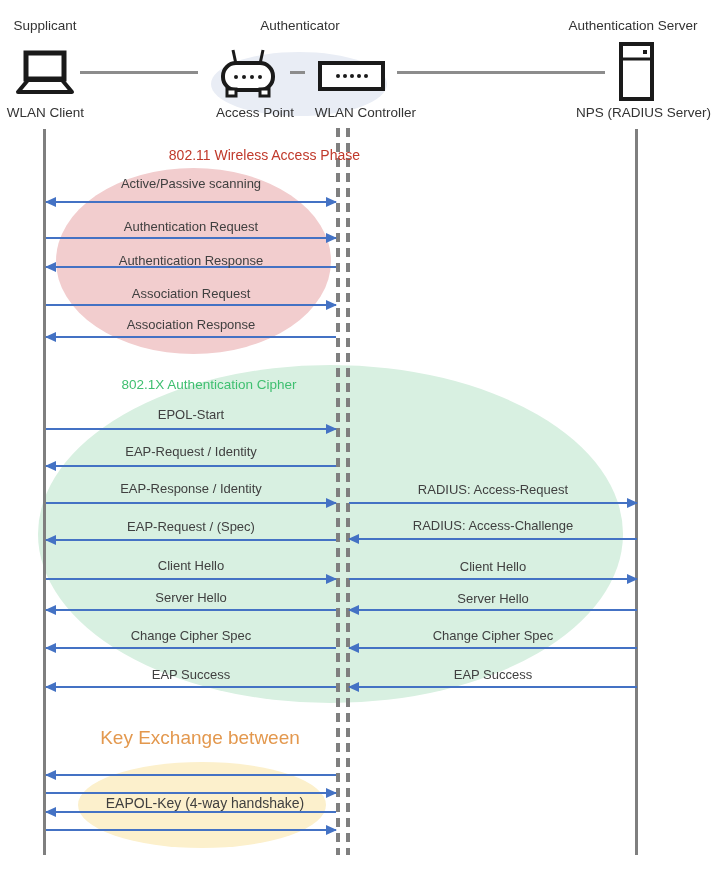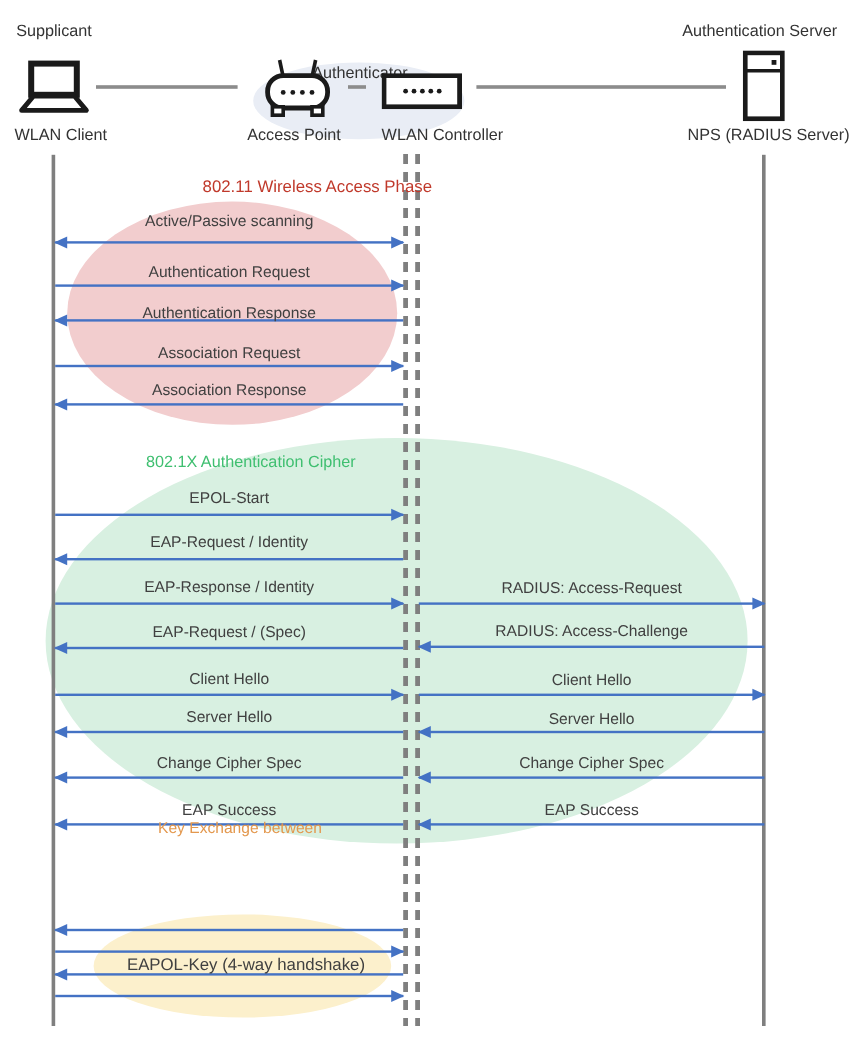--- a/index.html
+++ b/index.html
@@ -2,59 +2,59 @@
 <html><head>
 <meta charset="utf-8">
 <style>
   html,body{margin:0;padding:0;}
   body{
     width:713px;height:875px;position:relative;background:#ffffff;
     font-family:"Liberation Sans", sans-serif;color:#404040;overflow:hidden;
   }
   
   .role-label{position:absolute;top:18px;font-size:13.5px;color:#333;text-align:center;}
-  .dev-label{position:absolute;top:105px;font-size:13.5px;color:#333;text-align:left;padding-left:12px;}
+  .dev-label{position:absolute;top:105px;font-size:13.5px;color:#333;text-align:right;}
   .header-ellipse{position:absolute;left:211px;top:52px;width:176px;height:64px;
     background:#E9EDF5;border-radius:50%;z-index:0;}
   .connector{position:absolute;top:71px;height:3px;background:#8C8C8C;z-index:1;}
   .icon{position:absolute;z-index:2;}
   
   .lifeline{position:absolute;top:129px;height:726px;width:3px;background:#7F7F7F;z-index:1;}
   .dashline{position:absolute;top:128px;height:727px;width:4px;z-index:1;
     background:repeating-linear-gradient(to bottom,#7F7F7F 0 9px,transparent 9px 15px);}
   
   .phase-ellipse{position:absolute;border-radius:50%;z-index:0;}
   .p1e{left:56px;top:168px;width:275px;height:186px;background:#F2CDCE;}
   .p2e{left:38px;top:365px;width:585px;height:338px;background:#D8F0E1;}
   .p3e{left:78px;top:762px;width:248px;height:86px;background:#FCF0CC;}
   
   .ptitle{position:absolute;text-align:center;z-index:3;}
   .pt1{left:60px;top:147px;width:300px;font-size:14px;color:#C0392B;text-align:right;}
   .pt2{left:59px;top:377px;width:300px;font-size:13.5px;color:#3FBF70;}
-  .pt3{left:70px;top:680px;width:260px;font-size:13px;color:#E3984E;line-height:19px;}
+  .pt3{left:70px;top:728px;width:260px;font-size:19px;color:#E3984E;line-height:19px;}
   
   .arrow{position:absolute;height:2px;background:#4472C4;z-index:2;}
   .lane-l{left:46px;width:290px;}
   .lane-r{left:349px;width:288px;}
   .arrow.dl::before{content:"";position:absolute;left:-1px;top:-4px;width:0;height:0;
     border-top:5px solid transparent;border-bottom:5px solid transparent;border-right:11px solid #4472C4;}
   .arrow.dr::after{content:"";position:absolute;right:-1px;top:-4px;width:0;height:0;
     border-top:5px solid transparent;border-bottom:5px solid transparent;border-left:11px solid #4472C4;}
   .mlabel{position:absolute;text-align:center;font-size:13px;color:#404040;z-index:3;white-space:nowrap;}
   .keylabel{position:absolute;left:60px;top:795px;width:290px;text-align:center;
     font-size:14px;color:#404040;z-index:3;}
   svg{display:block;}
 </style>
 </head>
 <body>
 
 <div class="header-ellipse"></div>
 
 <div class="role-label" style="left:0;width:90px;">Supplicant</div>
-<div class="role-label" style="left:250px;width:100px;margin-top:35px;">Authenticator</div>
+<div class="role-label" style="left:250px;width:100px;">Authenticator</div>
 <div class="role-label" style="left:558px;width:150px;">Authentication Server</div>
 
 <div class="connector" style="left:80px;width:118px;"></div>
 <div class="connector" style="left:290px;width:15px;"></div>
 <div class="connector" style="left:397px;width:208px;"></div>
 
 <div class="icon" style="left:14px;top:50px;">
   <svg width="64" height="46" viewBox="0 0 64 46">
     <rect x="12" y="3" width="38" height="26" fill="#ffffff" stroke="#1a1a1a" stroke-width="5"></rect>
     <path d="M4,42 L14,30 H48 L58,42 Z" fill="#ffffff" stroke="#1a1a1a" stroke-width="4" stroke-linejoin="round"></path>

